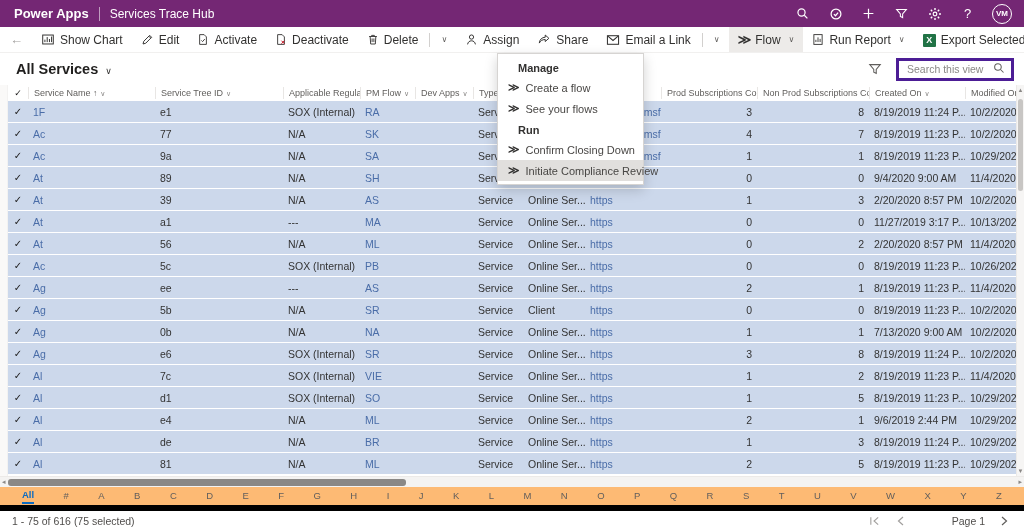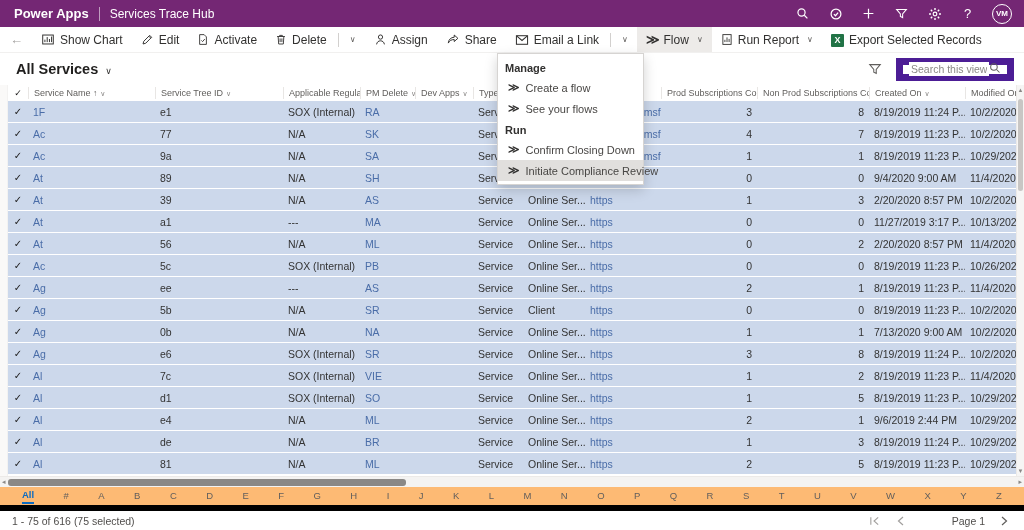--- a/index.html
+++ b/index.html
@@ -30,21 +30,21 @@
   .cmd-overflow { padding:0 9px; font-size:8px; color:#605e5c; height:100%; display:flex; align-items:center; }
   .flow-glyph { font-size:13px; line-height:1; color:#323130; font-weight:bold; letter-spacing:-1px; }
   .xl { width:13px; height:13px; background:var(--excel,#217346); color:#fff; font-size:9px; font-weight:bold;
         display:inline-flex; align-items:center; justify-content:center; border-radius:1px; }
   
   .viewbar { height:32px; display:flex; align-items:center; background:#fff;gap:16px; }
   .view-title { font-size:14.5px; font-weight:bold; color:#201f1e; padding-left:16px; display:flex; gap:7px; align-items:baseline; }
   .view-chevron { font-size:9px; font-weight:normal; color:#323130; }
   .viewbar-right { margin-left:auto; display:flex; align-items:center; gap:14px; padding-right:10px; }
   .funnel-btn svg { display:block; }
-  .search-box { width:118px; height:23px; border:7px solid #4c1d95; display:flex; align-items:center; padding:0 6px; background:#fff; }
+  .search-box { width:118px; height:23px; border:3px solid #4c1d95; display:flex; align-items:center; padding:0 6px; background:#fff; }
   .search-box input { border:none; outline:none; flex:1; min-width:0; font-size:10.5px; font-family:inherit; color:#323130; }
   .search-box input::placeholder { color:#8a8886; }
   
   .gridwrap { position:relative; height:391px; background:#fff; display:flex; }
   .gutter-left { width:8px; background:#faf9f8; border-right:1px solid #f3f2f1; }
   .grid { flex:1; overflow:hidden; }
   .grid-header { display:grid; height:16px; font-size:9px; color:#605e5c; align-items:center; background:#fff; }
   .gh-cell { padding:0 5px; white-space:nowrap; overflow:hidden; height:12px; line-height:12px; }
   .gh-cell.sep { border-left:1px solid #e8e6e4; }
   .gh-sort { font-size:8.5px; }
@@ -67,21 +67,21 @@
   .alpha-item.active { color:var(--alpha,#0b6bc2); border-bottom:2px solid var(--alpha,#0b6bc2); font-weight:bold; }
   
   .statusbar { height:25px; background:#fff; border-top:6px solid #000000; display:flex; align-items:center; font-size:10.5px; color:#4f4d4b; }
   .status-left { padding-left:12px; }
   .status-right { margin-left:auto; display:flex; align-items:center; gap:15px; padding-right:14px; color:#a19f9d; }
   .page-label { color:#4f4d4b;margin-left:32px; }
   .status-right svg { display:block; }
   
   .flow-menu { position:absolute; left:497px; top:53px; width:147px; background:#fff; border:1px solid #d6d4d2;
                box-shadow:0 5px 12px rgba(0,0,0,.18); z-index:20; padding:3px 0; }
-  .menu-header { font-size:11px; font-weight:bold; color:#323130; padding:5px 7px 3px; }
+  .menu-header { font-size:11px; font-weight:bold; color:#323130; padding:5px 20px 3px; }
   .menu-item { display:flex; align-items:center; gap:7px; height:21px; padding:0 10px; font-size:11px; color:#484644; cursor:default; white-space:nowrap; }
   .menu-item .flow-glyph { font-size:11px; font-weight:bold; }
   .menu-item.highlighted { background:var(--hl,#e1dfdd); }
 </style>
 </head>
 <body>
 
 <div class="topbar">
   <span class="brand">Power Apps</span>
   <span class="topbar-sep"></span>
@@ -146,20 +146,29 @@
         <span>Edit</span>
       </button>
       <button class="cmd-item">
         <span>
           <svg width="12" height="13" viewBox="0 0 16 16">
             <path d="M3.5 1.5h6l3 3v10h-9z" stroke="#323130" stroke-width="1.2" fill="none"></path>
             <path d="M5.8 9.2l1.6 1.6 3-3.4" stroke="#323130" stroke-width="1.2" fill="none"></path>
           </svg>
         </span>
         <span>Activate</span>
+      </button>
+      <button class="cmd-item">
+        <span>
+          <svg width="12" height="13" viewBox="0 0 16 16">
+            <path d="M3.5 1.5h6l3 3v10h-9z" stroke="#323130" stroke-width="1.2" fill="none"></path>
+            <path d="M8.6 9.6l4 4M12.6 9.6l-4 4" stroke="#c50f1f" stroke-width="1.3" fill="none"></path>
+          </svg>
+        </span>
+        <span>Deactivate</span>
       </button>
       <button class="cmd-item">
         <span>
           <svg width="12" height="13" viewBox="0 0 16 16">
             <path d="M2.8 4h10.4M6.2 4V2.5h3.6V4M4.2 4l.7 10h6.2l.7-10" stroke="#323130" stroke-width="1.2" fill="none"></path>
             <path d="M6.8 6.6v4.8M9.2 6.6v4.8" stroke="#323130" stroke-width="1.2" fill="none"></path>
           </svg>
         </span>
         <span>Delete</span>
       </button>
@@ -239,21 +248,21 @@
 </div>
 
 <div class="gridwrap">
   <div class="gutter-left"></div>
   <div class="grid">
     <div class="grid-header" style="grid-template-columns: 20px 127px 128px 77px 55px 58px 50px 62px 45px 31px 96px 112px 96px 51px;">
         <div class="gh-cell" style="text-align: center; font-size: 9px; color: rgb(27, 26, 25);">✓</div>
         <div class="gh-cell sep"><span>Service Name</span> <span class="gh-sort">↑</span><span class="gh-chev">∨</span></div>
         <div class="gh-cell sep"><span>Service Tree ID</span><span class="gh-chev">∨</span></div>
         <div class="gh-cell sep"><span>Applicable Regulatio...</span></div>
-        <div class="gh-cell sep"><span>PM Delete</span><span class="gh-chev">∨</span></div>
+        <div class="gh-cell sep"><span>PM Flow</span><span class="gh-chev">∨</span></div>
         <div class="gh-cell sep"><span>Dev Apps</span><span class="gh-chev">∨</span></div>
         <div class="gh-cell sep"><span>Type</span><span class="gh-chev">∨</span></div>
         <div class="gh-cell sep"></div>
         <div class="gh-cell sep"></div>
         <div class="gh-cell sep"></div>
         <div class="gh-cell sep"><span>Prod Subscriptions Count</span></div>
         <div class="gh-cell sep"><span>Non Prod Subscriptions Count</span></div>
         <div class="gh-cell sep"><span>Created On</span><span class="gh-chev">∨</span></div>
         <div class="gh-cell sep"><span>Modified On</span></div>
       </div>

